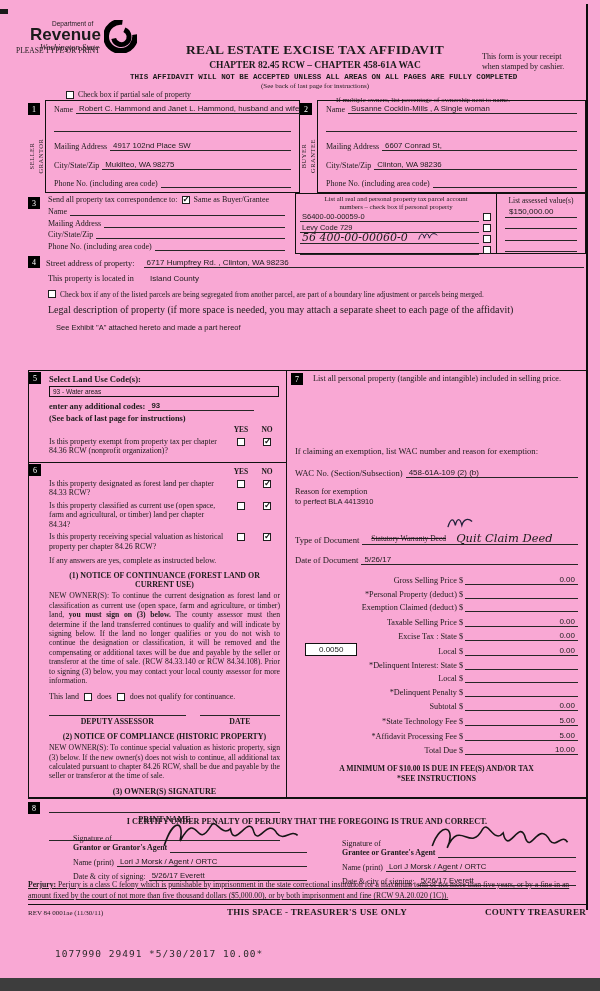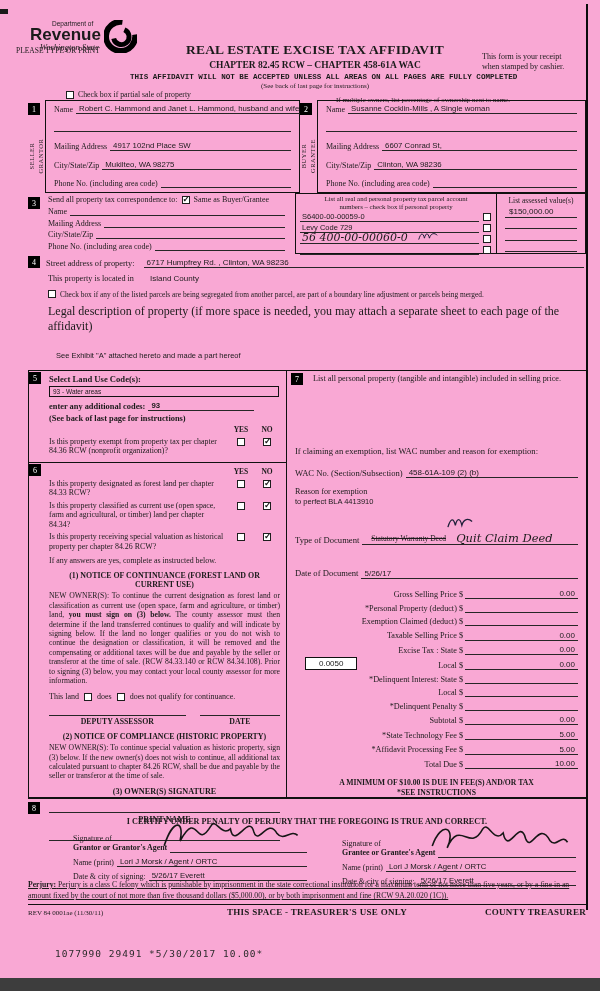--- a/index.html
+++ b/index.html
@@ -64,21 +64,21 @@
   .assessbox { flex:1; border:1.5px solid #111; border-left:none; padding:2px 8px; }
   .ahead { font-size:7.5px; text-align:center; margin-bottom:2px; }
   .aline { border-bottom:1px solid #262626; height:10.5px; font-family:"Liberation Sans",sans-serif;
            font-size:8px; padding-left:4px; margin-bottom:1px; }
 
   
   .sec4 { position:absolute; left:28px; top:256px; right:16px; }
   .sec4 .r1 { display:flex; align-items:flex-end; gap:6px; }
   .sec4 .r2 { margin:6px 0 0 20px; font-size:8.2px; }
   .sec4 .r3 { margin:7px 0 0 20px; display:flex; gap:4px; font-size:7.4px; align-items:flex-start; }
-  .sec4 .r4 { margin:5px 0 17px 20px; font-size:12px; }
+  .sec4 .r4 { margin:5px 0 8px 20px; font-size:10px; }
   .sec4 .r5 { margin:5px 0 0 28px; font-family:"Liberation Sans",sans-serif; font-size:7.5px; }
 
   
   .columns { position:absolute; left:28px; top:370px; right:14px; height:427px; display:flex; border-top:1.5px solid #111; }
   .colL { width:259px; border-left:1.5px solid #111; border-right:1.5px solid #111; position:relative; }
   .sec5box { border-bottom:1.5px solid #111; height:92px; position:relative; padding:3px 6px 2px 20px; }
   .sec5box .badge, .sec6 .badge { position:absolute; left:0; }
   .sec5-title { font-weight:bold; font-size:8.6px; }
   .lu-select { border:1px solid #111; height:11px; margin-top:2px; width:230px;
                font-family:"Liberation Sans",sans-serif; font-size:6.5px; padding:1px 3px; }
@@ -105,23 +105,23 @@
   .sec7-text { margin-left:18px; font-size:8.2px; line-height:1.35; width:250px; }
   .exempt-blk { margin-top:62px; font-size:8.6px; }
   .wac-row { display:flex; align-items:flex-end; margin-top:11px; font-size:8.6px; }
   .reason { margin-top:9px; font-size:8.2px; }
   .reason-val { font-family:"Liberation Sans",sans-serif; font-size:7.5px; margin-top:1px; }
   .docline { display:flex; align-items:flex-end; margin-top:24px; font-size:8.6px; position:relative; }
   .struck { text-decoration:line-through; font-size:7.5px; margin-left:6px; white-space:nowrap; }
   .handtext { font-family:"DejaVu Serif",serif; font-style:italic; font-size:11.5px; white-space:nowrap;
               transform:rotate(-2deg); margin-left:8px; position:relative; top:1px; }
   .initials { position:absolute; }
-  .dateline { display:flex; align-items:flex-start; margin-top:23px; font-size:8.6px; }
+  .dateline { display:flex; align-items:center; margin-top:9px; font-size:8.6px; }
   .fees { margin-top:10px; }
-  .feerow { display:flex; align-items:center; margin-bottom:4.6px; }
+  .feerow { display:flex; align-items:flex-end; margin-bottom:4.6px; }
   .flabel { width:168px; text-align:right; white-space:nowrap; font-size:8.2px; position:relative; }
   .fline { flex:1; border-bottom:1px solid #262626; text-align:right; font-family:"Liberation Sans",sans-serif;
            font-size:8px; padding:0 3px; margin-left:2px; min-height:9px; }
   .ratebox { position:absolute; left:10px; top:-4px; border:1.5px solid #111; padding:1px 13px;
              font-family:"Liberation Sans",sans-serif; font-size:8px; background:#fff; }
   .minnote { text-align:center; font-weight:bold; font-size:7.7px; margin-top:9px; line-height:1.3; }
 
   
   .sec8 { position:absolute; left:28px; top:797px; right:14px; height:81px; border-top:2px solid #111; }
   .sec8 .badge { position:absolute; left:0; top:3px; }

